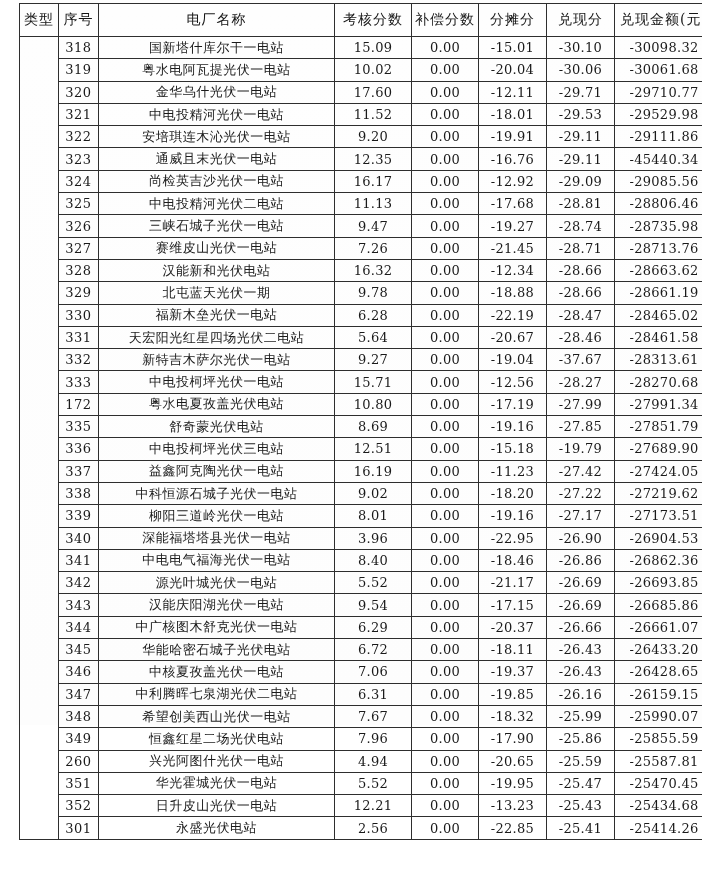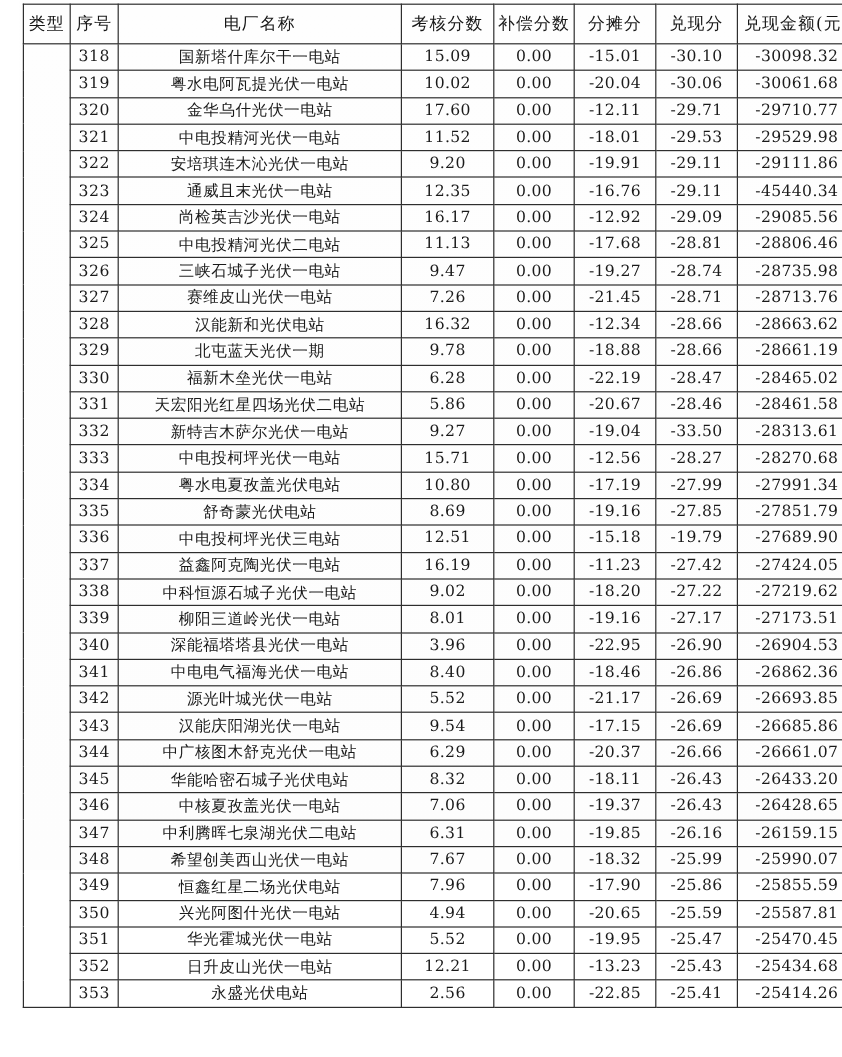--- a/index.html
+++ b/index.html
@@ -201,46 +201,46 @@
     <td class="c-name">福新木垒光伏一电站</td>
     <td class="c-val">6.28</td>
     <td class="c-val">0.00</td>
     <td class="c-val">-22.19</td>
     <td class="c-val">-28.47</td>
     <td class="c-val">-28465.02</td>
   </tr>
         <tr>
     <td class="c-serial">331</td>
     <td class="c-name">天宏阳光红星四场光伏二电站</td>
-    <td class="c-val">5.86</td>
+    <td class="c-val">5.64</td>
     <td class="c-val">0.00</td>
     <td class="c-val">-20.67</td>
     <td class="c-val">-28.46</td>
     <td class="c-val">-28461.58</td>
   </tr>
         <tr>
     <td class="c-serial">332</td>
     <td class="c-name">新特吉木萨尔光伏一电站</td>
     <td class="c-val">9.27</td>
     <td class="c-val">0.00</td>
     <td class="c-val">-19.04</td>
-    <td class="c-val">-33.50</td>
+    <td class="c-val">-37.67</td>
     <td class="c-val">-28313.61</td>
   </tr>
         <tr>
     <td class="c-serial">333</td>
     <td class="c-name">中电投柯坪光伏一电站</td>
     <td class="c-val">15.71</td>
     <td class="c-val">0.00</td>
     <td class="c-val">-12.56</td>
     <td class="c-val">-28.27</td>
     <td class="c-val">-28270.68</td>
   </tr>
         <tr>
-    <td class="c-serial">334</td>
+    <td class="c-serial">172</td>
     <td class="c-name">粤水电夏孜盖光伏电站</td>
     <td class="c-val">10.80</td>
     <td class="c-val">0.00</td>
     <td class="c-val">-17.19</td>
     <td class="c-val">-27.99</td>
     <td class="c-val">-27991.34</td>
   </tr>
         <tr>
     <td class="c-serial">335</td>
     <td class="c-name">舒奇蒙光伏电站</td>
@@ -327,21 +327,21 @@
     <td class="c-name">中广核图木舒克光伏一电站</td>
     <td class="c-val">6.29</td>
     <td class="c-val">0.00</td>
     <td class="c-val">-20.37</td>
     <td class="c-val">-26.66</td>
     <td class="c-val">-26661.07</td>
   </tr>
         <tr>
     <td class="c-serial">345</td>
     <td class="c-name">华能哈密石城子光伏电站</td>
-    <td class="c-val">8.32</td>
+    <td class="c-val">6.72</td>
     <td class="c-val">0.00</td>
     <td class="c-val">-18.11</td>
     <td class="c-val">-26.43</td>
     <td class="c-val">-26433.20</td>
   </tr>
         <tr>
     <td class="c-serial">346</td>
     <td class="c-name">中核夏孜盖光伏一电站</td>
     <td class="c-val">7.06</td>
     <td class="c-val">0.00</td>
@@ -370,21 +370,21 @@
         <tr>
     <td class="c-serial">349</td>
     <td class="c-name">恒鑫红星二场光伏电站</td>
     <td class="c-val">7.96</td>
     <td class="c-val">0.00</td>
     <td class="c-val">-17.90</td>
     <td class="c-val">-25.86</td>
     <td class="c-val">-25855.59</td>
   </tr>
         <tr>
-    <td class="c-serial">350</td>
+    <td class="c-serial">260</td>
     <td class="c-name">兴光阿图什光伏一电站</td>
     <td class="c-val">4.94</td>
     <td class="c-val">0.00</td>
     <td class="c-val">-20.65</td>
     <td class="c-val">-25.59</td>
     <td class="c-val">-25587.81</td>
   </tr>
         <tr>
     <td class="c-serial">351</td>
     <td class="c-name">华光霍城光伏一电站</td>
@@ -397,21 +397,21 @@
         <tr>
     <td class="c-serial">352</td>
     <td class="c-name">日升皮山光伏一电站</td>
     <td class="c-val">12.21</td>
     <td class="c-val">0.00</td>
     <td class="c-val">-13.23</td>
     <td class="c-val">-25.43</td>
     <td class="c-val">-25434.68</td>
   </tr>
         <tr>
-    <td class="c-serial">353</td>
+    <td class="c-serial">301</td>
     <td class="c-name">永盛光伏电站</td>
     <td class="c-val">2.56</td>
     <td class="c-val">0.00</td>
     <td class="c-val">-22.85</td>
     <td class="c-val">-25.41</td>
     <td class="c-val">-25414.26</td>
   </tr>
       </tbody>
   </table>
 </div>

